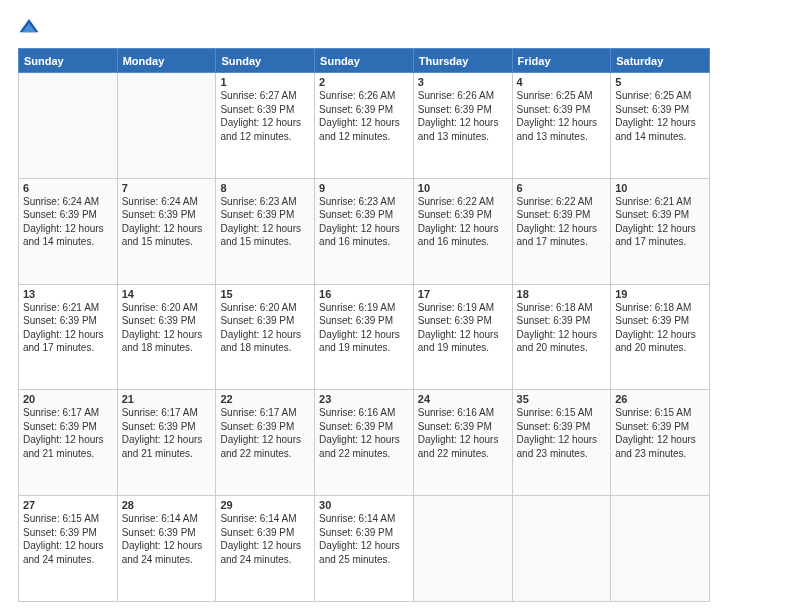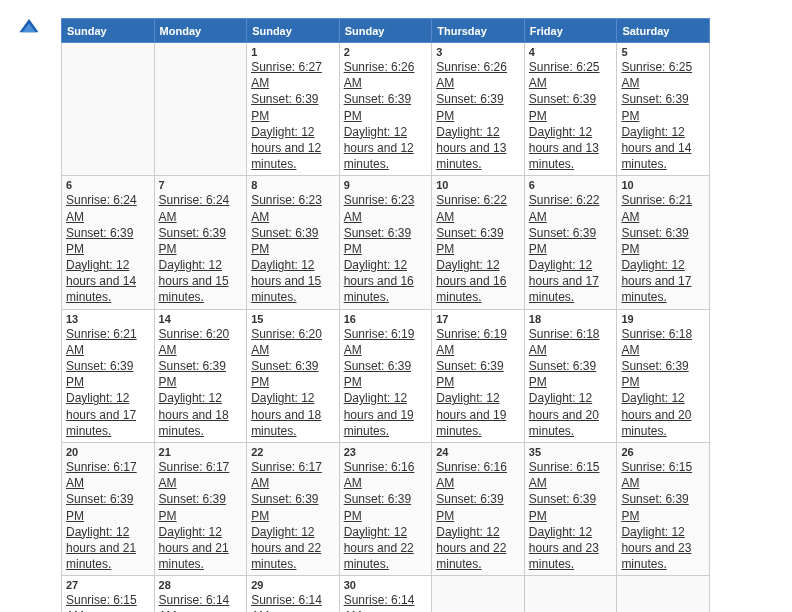--- a/index.html
+++ b/index.html
@@ -8,22 +8,21 @@
       background: #fff;
       width: 792px;
       height: 612px;
       overflow: hidden;
     }
     .page {
       width: 728px;
       height: 612px;
       padding: 18px 18px 10px 18px;
       display: flex;
-      flex-direction: row;
-      gap: 19px;
+      flex-direction: column;
     }
     .header {
       display: flex;
       justify-content: space-between;
       align-items: flex-start;
       margin-bottom: 10px;
     }
     .logo {
       display: flex;
       align-items: center;
@@ -88,24 +87,23 @@
       height: 80px;
       width: calc(100% / 7);
     }
     .day-number {
       font-size: 11px;
       font-weight: bold;
       display: block;
       margin-bottom: 1px;
     }
     .day-info {
-      font-size: 12px;
+      font-size: 10px;
       line-height: 1.35;
       color: #333;
-      text-decoration: underline;
     }
     .empty-cell {
       background: #f9f9f9;
     }
     tr:nth-child(even) td {
       background: #fafafa;
     }
   </style>
 </head>
 <body>

